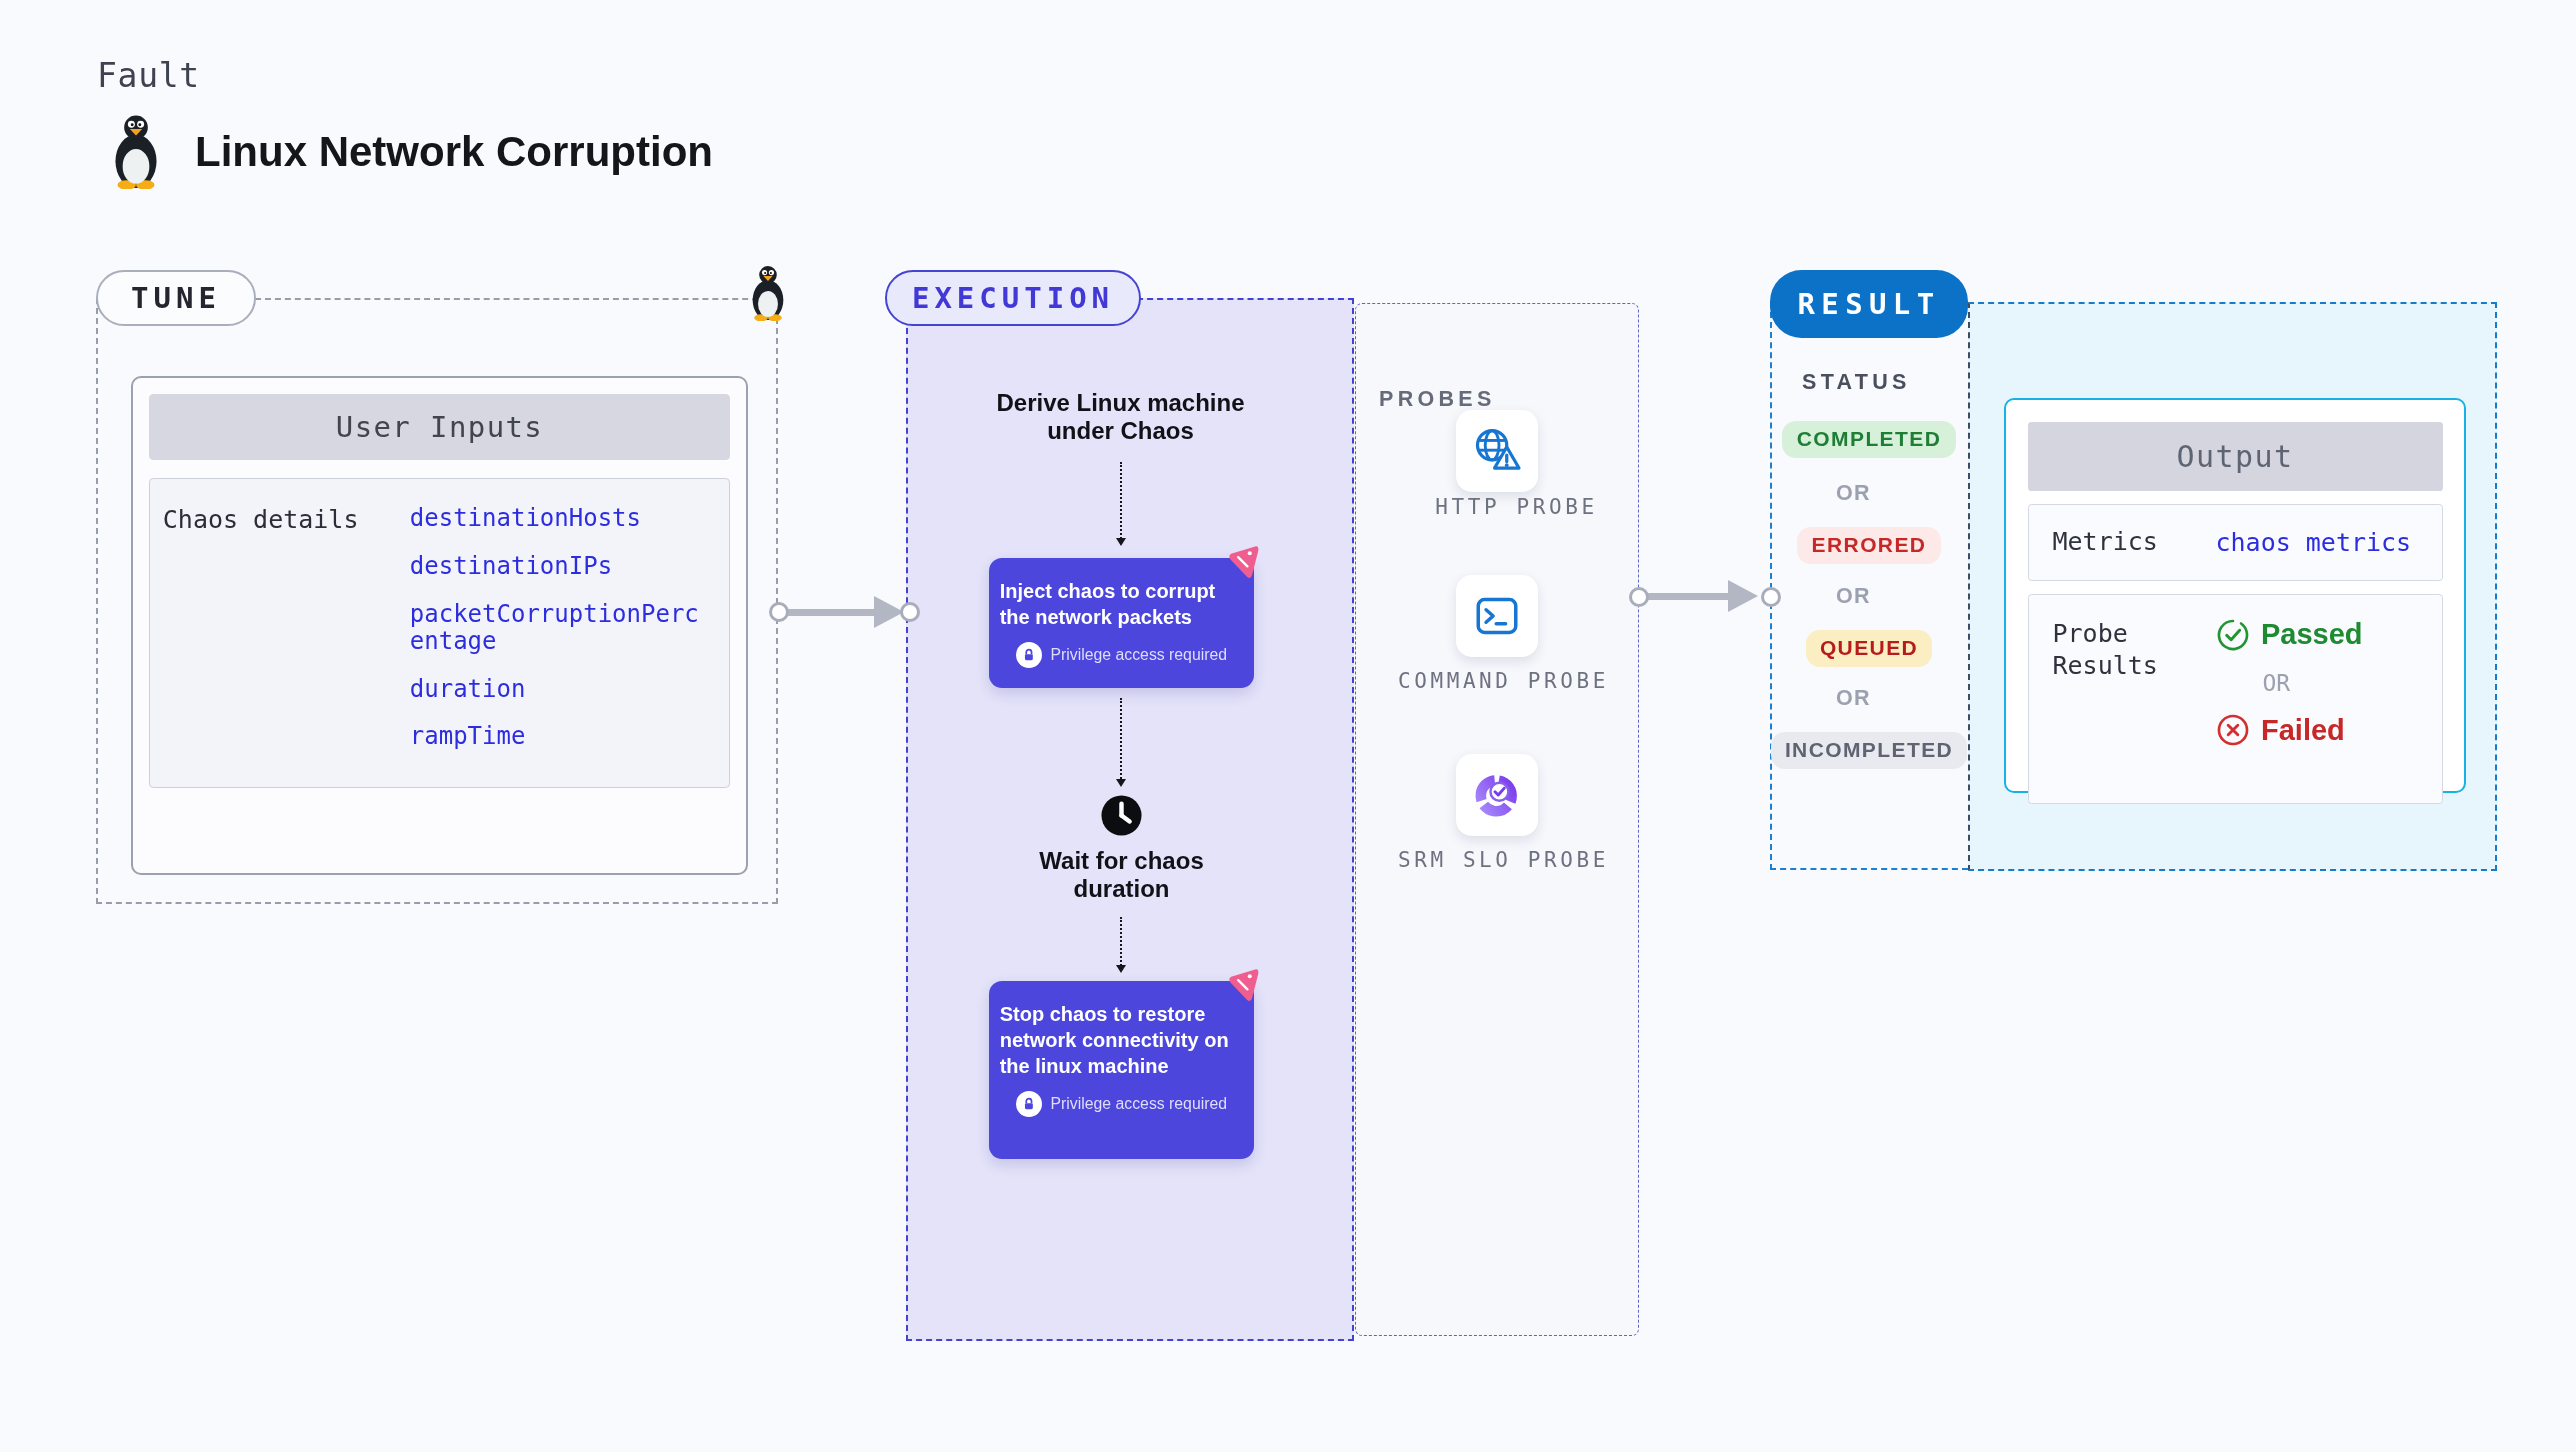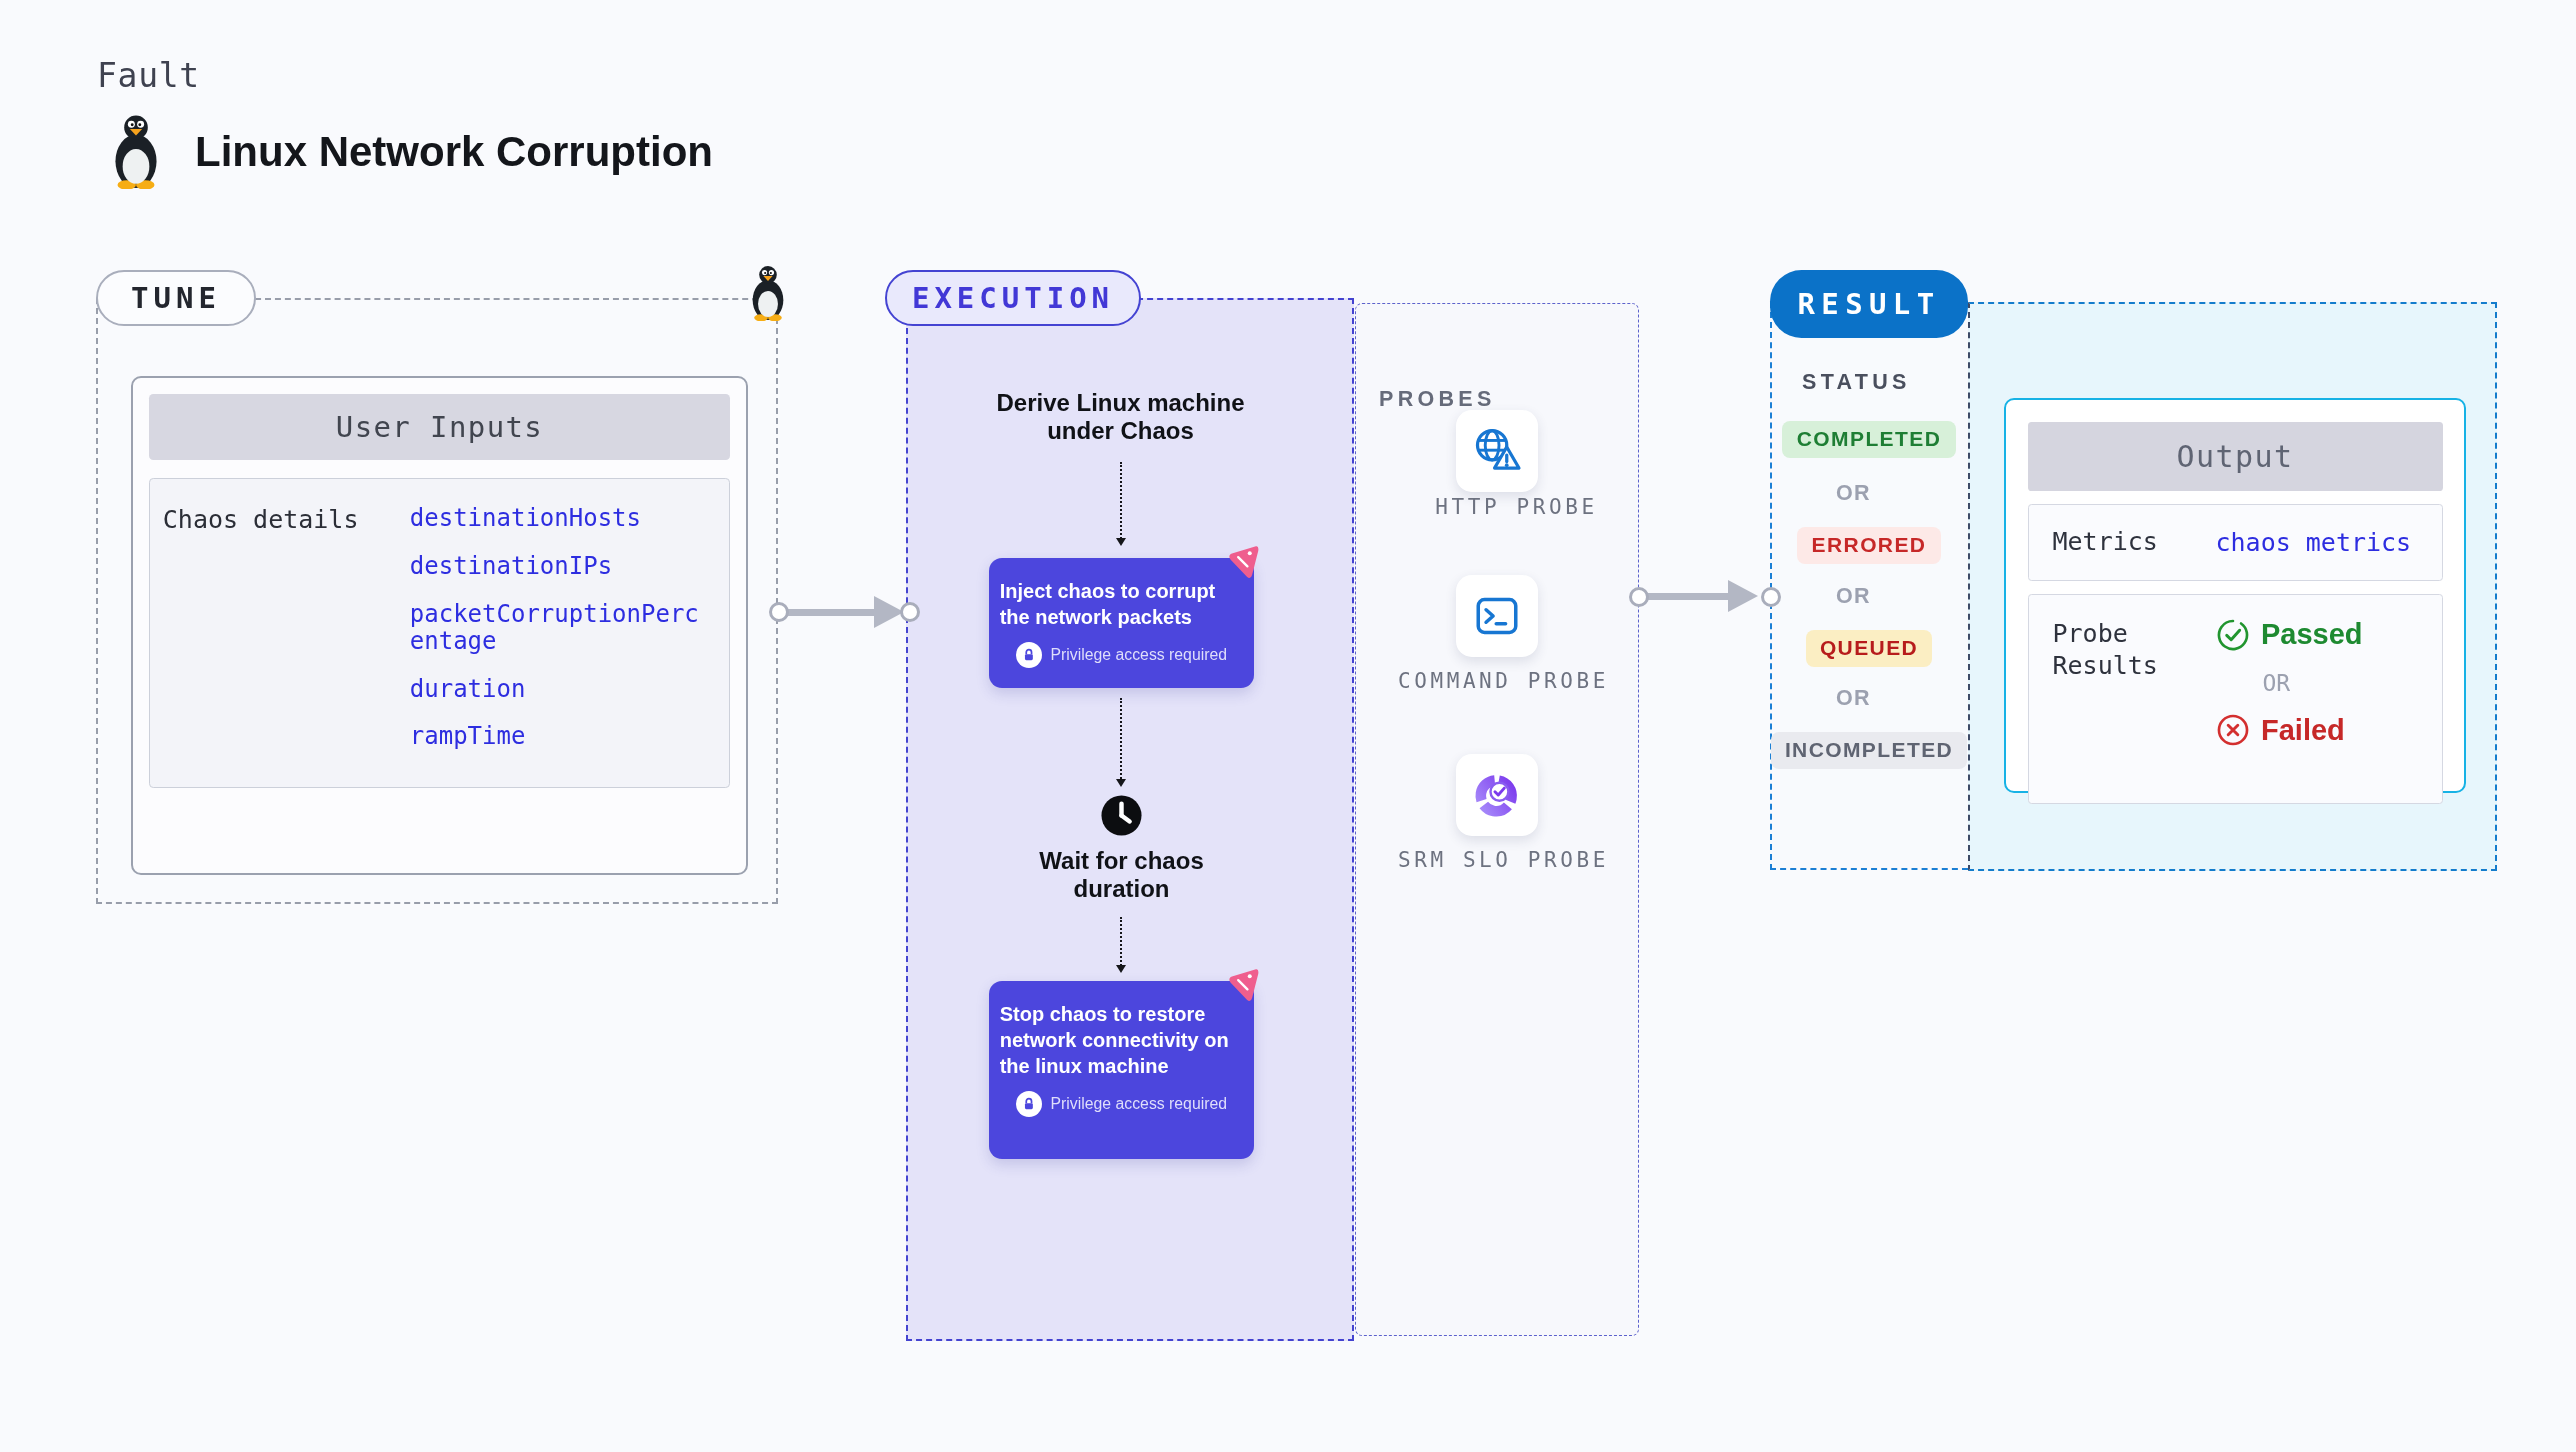--- a/index.html
+++ b/index.html
@@ -69,21 +69,21 @@
   
   .zone-label{font-weight:bold;letter-spacing:4.3px;color:#666b7a;font-size:21.5px;}
   .probe-card{width:82px;height:82px;background:#fff;border-radius:15.8px;display:flex;
               align-items:center;justify-content:center;box-shadow:0 4.3px 11.5px rgba(40,50,90,.12);}
   .probe-label{width:229px;text-align:center;font-size:21px;letter-spacing:3.6px;color:#6d7280;line-height:1.25;}
 
   
   .status-title{font-weight:bold;letter-spacing:4.3px;color:#4a4f5e;font-size:21.5px;}
   .badge-wrap{left:1770px;width:198px;text-align:center;}
   .badge{display:inline-block;font-weight:bold;font-size:21px;letter-spacing:1.4px;
-         padding:6.4px 14.3px;border-radius:8px;}
+         padding:6.4px 14.3px;border-radius:14px;}
   .b-completed{background:#d7f0d9;color:#1e7e34;}
   .b-errored{background:#fde9e7;color:#c62828;}
   .b-queued{background:#fbeec3;color:#b71c1c;}
   .b-incompleted{background:#e9eaef;color:#5f6472;}
   .or-label{font-size:21.5px;color:#9ca1b0;font-weight:bold;letter-spacing:1.4px;}
 
   
   .output-card{left:2004px;top:398px;width:462px;height:395px;background:#fff;
                border:2.9px solid #17b2e5;border-radius:10px;padding:21.5px;}
   .out-header{height:69px;background:#d5d5df;border-radius:3.6px;display:flex;align-items:center;

